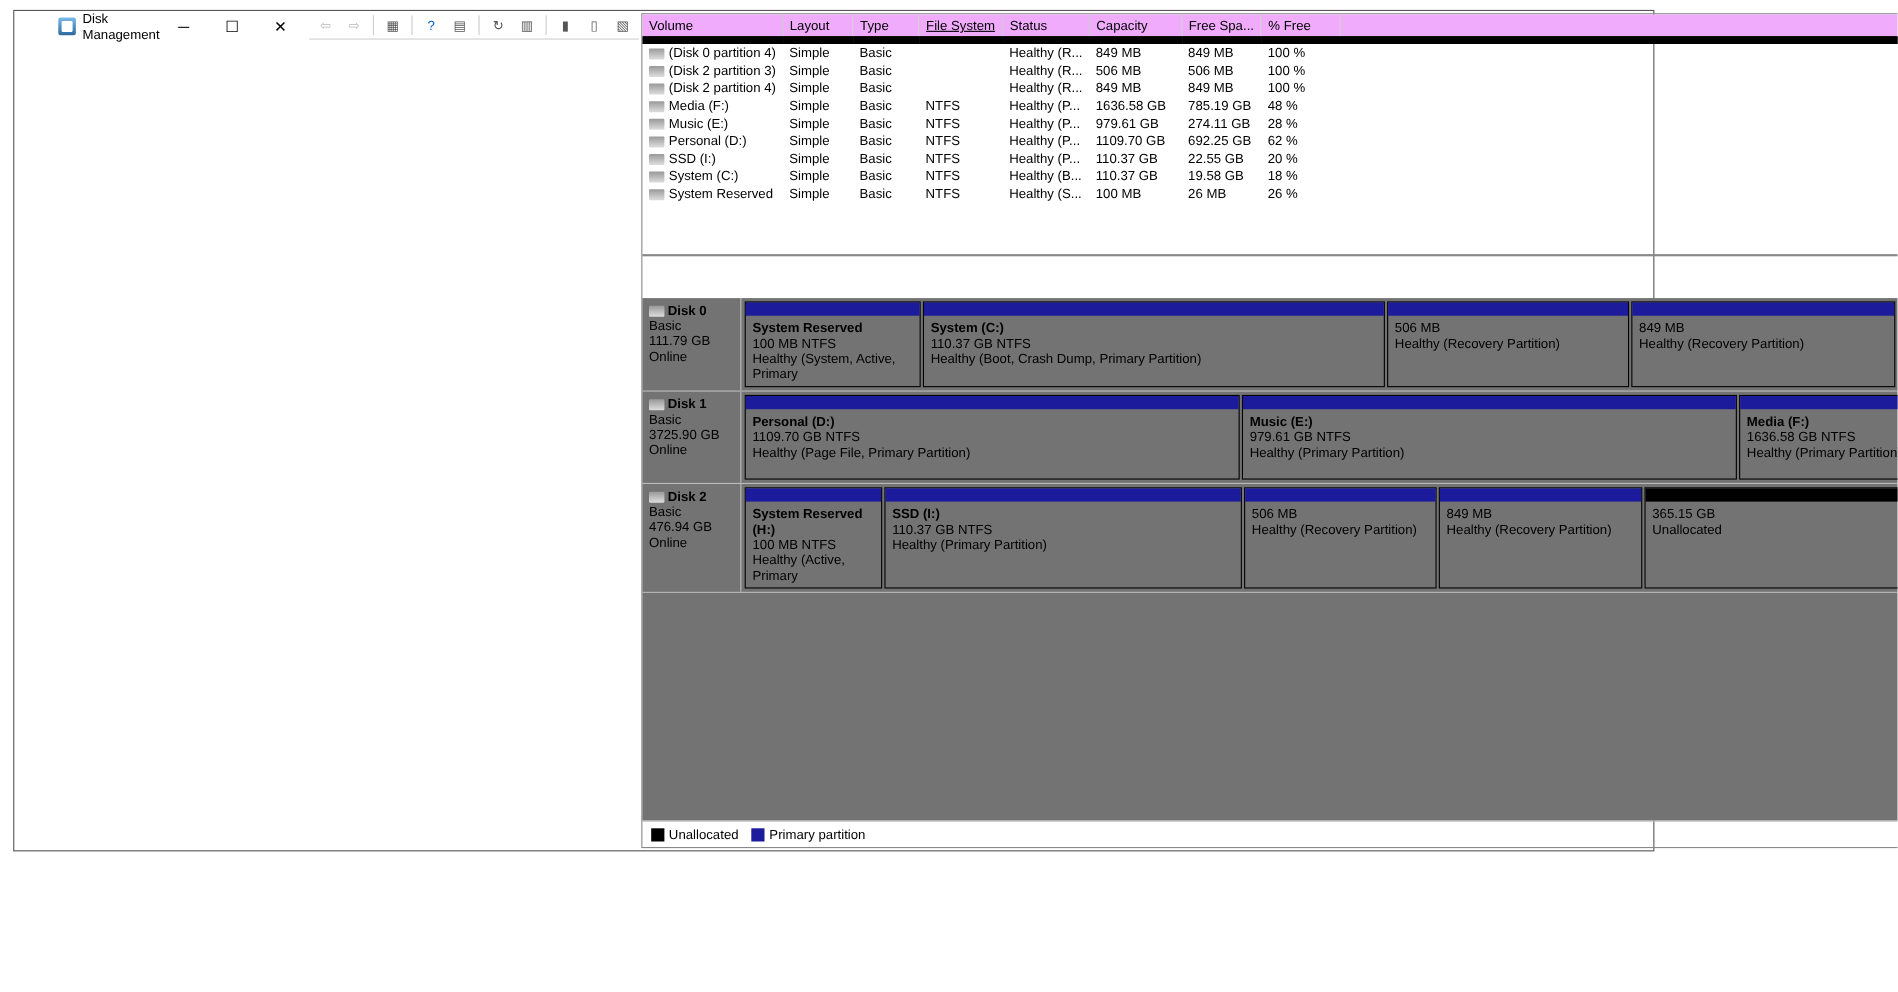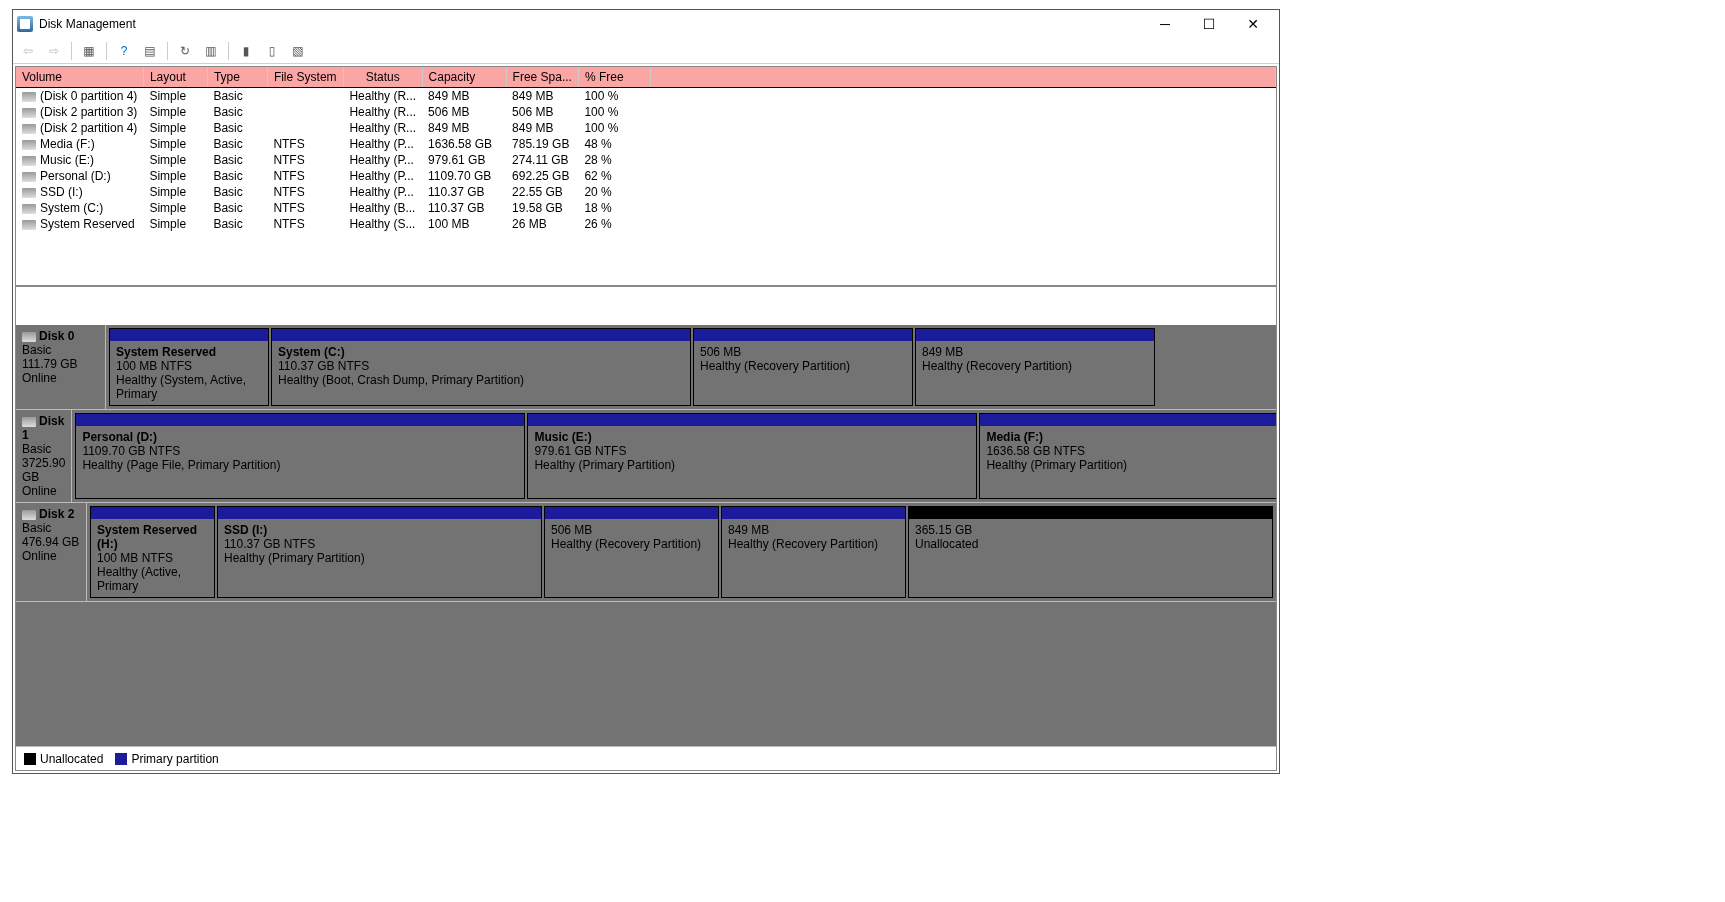--- a/index.html
+++ b/index.html
@@ -1,33 +1,33 @@
 <!DOCTYPE html>
 <html><head>
 <meta charset="utf-8">
 <style>
 * { box-sizing: border-box; margin: 0; padding: 0; font-family: "Segoe UI", Tahoma, sans-serif; font-size: 12px; }
 body { background: #fff; width: 1725px; height: 902px; overflow: hidden; }
-.window { border: 1px solid #555; width: 1268px; height: 765px; margin: 9px 0 0 12px; background: #fff; display: flex; flex-direction: column; }
+.window { border: 1px solid #555; width: 1492px; height: 765px; margin: 9px 0 0 12px; background: #fff; display: flex; flex-direction: row; padding-left: 36px; }
 .titlebar { height: 28px; display: flex; align-items: center; padding: 0 4px; }
 .titlebar .app-icon { width: 16px; height: 16px; background: linear-gradient(#7db9e8,#2b6aa0); border-radius: 2px; margin-right: 6px; position: relative; }
 .titlebar .app-icon::after { content:""; position:absolute; inset:3px; background:#fff; border-radius:1px; }
 .titlebar .title { flex: 1; font-size: 12px; }
 .winbtns { display: flex; }
 .winbtn { width: 44px; height: 28px; display:flex; align-items:center; justify-content:center; font-size: 14px; }
 .menubar { height: 24px; display: flex; align-items: center; padding: 0 8px; gap: 14px; border-bottom:1px solid #e0e0e0; }
 .menubar span { font-size: 12px; }
 .toolbar { height: 26px; display: flex; align-items: center; padding: 0 4px; gap: 4px; border-bottom:1px solid #d0d0d0; }
 .toolbar .tbtn { width: 22px; height:22px; display:flex;align-items:center;justify-content:center;border:1px solid transparent;border-radius:2px;font-size:12px;color:#555; }
 .toolbar .tbtn.disabled { color:#bbb; }
 .toolbar .sep { width:1px; height:18px; background:#ccc; margin:0 2px; }
 .content { flex:1; display:flex; flex-direction:column; border:1px solid #888; margin:2px; }
 .volumes-pane { height: 220px; border-bottom:2px solid #888; overflow:auto; }
 .vol-table { width:100%; border-collapse:collapse; }
-.vol-table th { text-align:left; font-weight:normal; padding:3px 6px; border-right:1px solid #ccc; border-bottom:1px solid #000000; background:#fca5a5; white-space:nowrap; font-size:12px; }
+.vol-table th { text-align:left; font-weight:normal; padding:3px 6px; border-right:1px solid #ccc; border-bottom:7px solid #000000; background:#f0abfc; white-space:nowrap; font-size:12px; }
 .vol-table td { padding:1px 6px; white-space:nowrap; font-size:12px; }
 .vol-icon { display:inline-block; width:14px; height:10px; background:linear-gradient(#999,#ddd); border-radius:1px; margin-right:4px; vertical-align:middle; }
 .graphical-pane { flex:1; overflow:auto; background:#737373;margin-top:38px; }
 .disk-row { display:flex; border-bottom:1px solid #bbb; min-height:84px; }
 .disk-header { width:90px; border-right:1px solid #bbb; padding:4px 6px; font-size:12px; }
 .disk-header .disk-icon { display:inline-block;width:14px;height:10px;background:linear-gradient(#999,#ddd);border-radius:1px;margin-right:3px;vertical-align:middle;}
 .disk-header .dname { font-weight:bold; }
 .disk-parts { flex:1; display:flex; gap:2px; padding:3px; }
 .part { border:1px solid #000; display:flex; flex-direction:column; font-size:12px; }
 .part .bar { height:12px; background:#1b1b9c; }
@@ -74,22 +74,22 @@
 
   <div class="content">
 
     <div class="volumes-pane">
       <table class="vol-table">
         <thead>
             <tr id="vol-head">
               <th style="width: 116px;">Volume</th>
               <th style="width: 64px;">Layout</th>
               <th style="width: 60px;">Type</th>
-              <th style="width: 76px;">File System</th>
-              <th style="width: 68px; text-align: center;">Status</th>
+              <th style="width: 76px; text-decoration: underline;">File System</th>
+              <th style="width: 68px;">Status</th>
               <th style="width: 84px;">Capacity</th>
               <th style="width: 60px;">Free Spa...</th>
               <th style="width: 72px;">% Free</th>
               <th></th>
             </tr>
           </thead>
         <tbody id="vol-body">
             <tr>
               <td><span class="vol-icon"></span>(Disk 0 partition 4)</td>
               <td>Simple</td>

